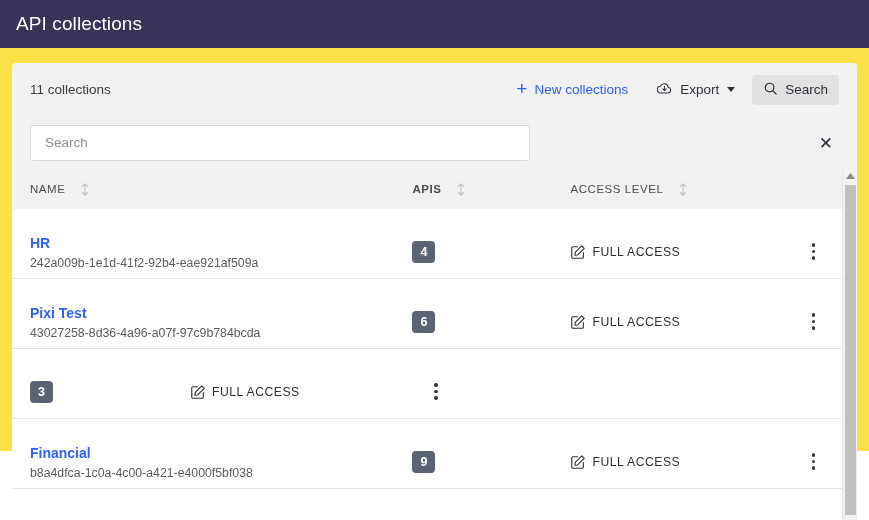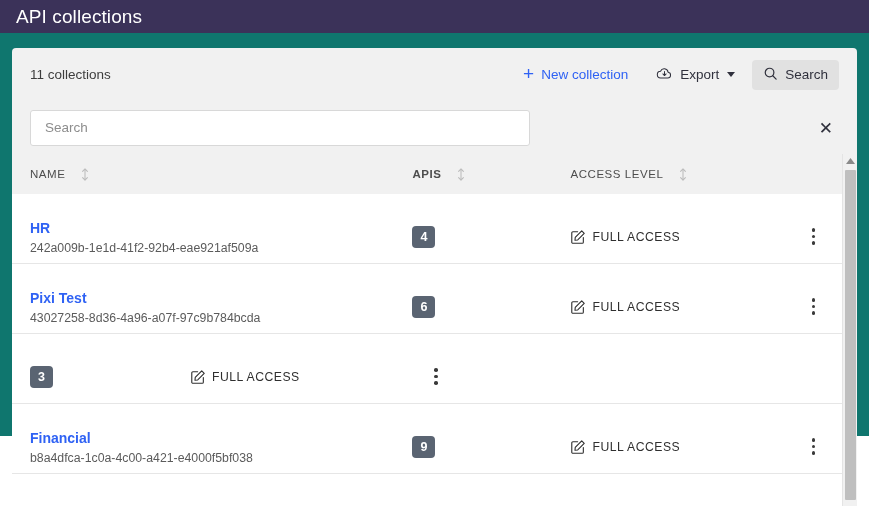--- a/index.html
+++ b/index.html
@@ -6,38 +6,38 @@
   html, body {
     width: 869px; height: 520px;
     overflow: hidden;
     background: #ffffff;
     font-family: "Liberation Sans", sans-serif;
     -webkit-font-smoothing: antialiased;
   }
 
   
   .appbar {
-    height: 33px;
+    height: 48px;
     background: #3b3259;
     display: flex;
     align-items: center;
     padding: 4px 16px;
   }
   .appbar-title {
     color: #ffffff;
     font-size: 19px;
     font-weight: 400;
     letter-spacing: .1px;
   }
 
   
   .page {
     position: relative;
     height: 403px;
-    background: #0f766e;
+    background: #fde047;
     padding: 15px 12px 0 12px;
   }
 
   .card {
     position: relative;
     background: #f1f1f1;
     border-radius: 4px 4px 0 0;
     height: 458px;
     overflow: hidden;
   }
@@ -280,21 +280,21 @@
 <div class="page">
   <div class="card">
 
     <div class="toolbar">
       <span class="collections-count">11 collections</span>
 
       <div class="toolbar-actions">
 
         <button class="tb-btn link">
           <span class="plus-icon">+</span>
-          <span>New collection</span>
+          <span>New collections</span>
         </button>
 
         <button class="tb-btn dark">
           <span>
             <svg width="17" height="17" viewBox="0 0 20 20" fill="none" stroke="#30313d" stroke-width="1.2">
               <path d="M5.6 15.2h8.2a3.4 3.4 0 0 0 .4-6.77 4.6 4.6 0 0 0-8.86-1.06A3.45 3.45 0 0 0 5.6 15.2z"></path>
               <path d="M10 7.6v4.6M8.1 10.5 10 12.4l1.9-1.9" stroke-linecap="round" stroke-linejoin="round"></path>
             </svg>
           </span>
           <span>Export</span>

